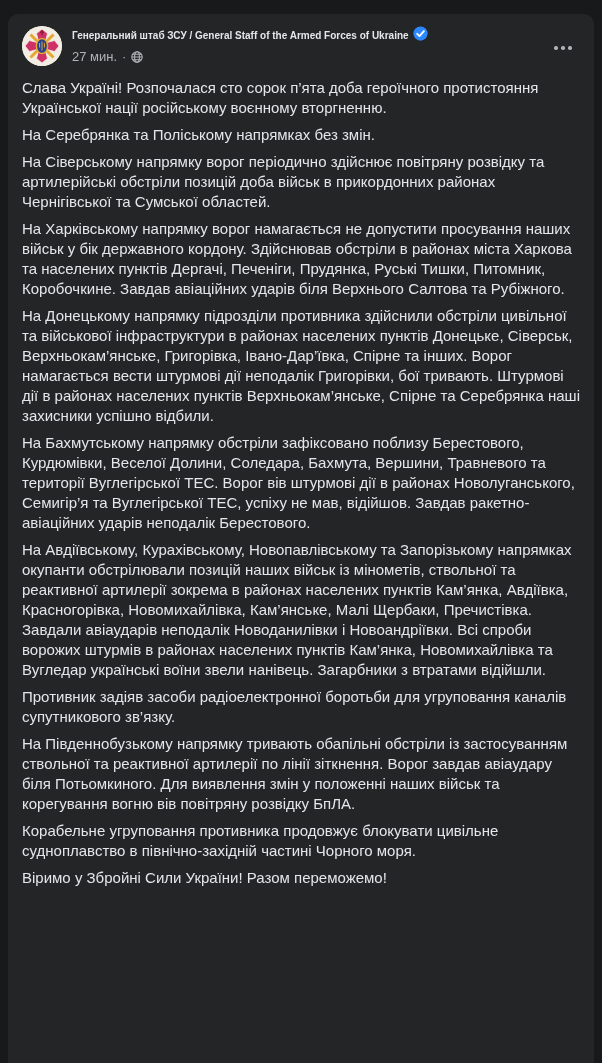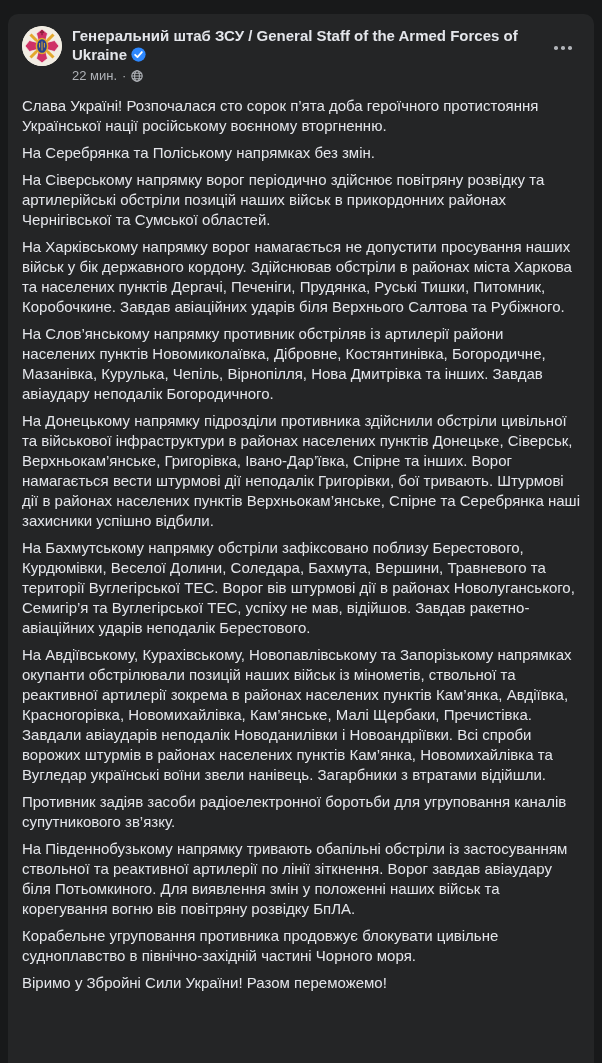--- a/index.html
+++ b/index.html
@@ -26,21 +26,21 @@
     width:40px; height:40px; border-radius:50%;
     flex:0 0 40px;
     overflow:hidden;
     background:#f2ede3;
     cursor:pointer;
   }
   .header-info { margin-left:10px; flex:1; min-width:0; }
   .page-name {
     color:#e4e6eb;
     font-weight:bold;
-    font-size:15px;
+    font-size:10px;
     line-height:19px;
     max-width:466px;
     cursor:pointer;
   }
   .verified-badge {
     display:inline-block;
     width:15px; height:15px;
     vertical-align:-2px;
     margin-left:4px;
   }
@@ -107,21 +107,21 @@
         </svg>
       </span>
     </div>
 
     <div class="header-info">
       <div class="page-name"><span>Генеральний штаб ЗСУ / General Staff of the Armed Forces of Ukraine</span><span class="verified-badge"><svg width="15" height="15" viewBox="0 0 16 16">
             <circle cx="8" cy="8" r="7.6" fill="#2d88ff"></circle>
             <path d="M4.4 8.3 L6.9 10.8 L11.6 5.4" stroke="#ffffff" stroke-width="1.9" fill="none" stroke-linecap="round" stroke-linejoin="round"></path>
           </svg></span></div>
       <div class="meta">
-        <span class="timestamp">22 мин.</span>
+        <span class="timestamp">27 мин.</span>
         <span>·</span>
         <span class="globe">
           <svg width="12" height="12" viewBox="0 0 12 12">
             <circle cx="6" cy="6" r="5.2" fill="none" stroke="#b0b3b8" stroke-width="1.1"></circle>
             <ellipse cx="6" cy="6" rx="2.4" ry="5.2" fill="none" stroke="#b0b3b8" stroke-width="1.1"></ellipse>
             <path d="M0.8 6 H11.2 M1.6 3.2 H10.4 M1.6 8.8 H10.4" stroke="#b0b3b8" stroke-width="1.1" fill="none"></path>
           </svg>
         </span>
       </div>
     </div>
@@ -130,23 +130,22 @@
       <span class="dot"></span>
       <span class="dot"></span>
       <span class="dot"></span>
     </div>
 
   </div>
 
   <div class="post-text">
       <div class="para">Слава Україні! Розпочалася сто сорок п’ята доба героїчного протистояння Української нації російському воєнному вторгненню.</div>
       <div class="para">На Серебрянка та Поліському напрямках без змін.</div>
-      <div class="para">На Сіверському напрямку ворог періодично здійснює повітряну розвідку та артилерійські обстріли позицій наших військ в прикордонних районах Чернігівської та Сумської областей.</div>
+      <div class="para">На Сіверському напрямку ворог періодично здійснює повітряну розвідку та артилерійські обстріли позицій доба військ в прикордонних районах Чернігівської та Сумської областей.</div>
       <div class="para">На Харківському напрямку ворог намагається не допустити просування наших військ у бік державного кордону. Здійснював обстріли в районах міста Харкова та населених пунктів Дергачі, Печеніги, Прудянка, Руські Тишки, Питомник, Коробочкине. Завдав авіаційних ударів біля Верхнього Салтова та Рубіжного.</div>
-      <div class="para">На Слов’янському напрямку противник обстріляв із артилерії райони населених пунктів Новомиколаївка, Дібровне, Костянтинівка, Богородичне, Мазанівка, Курулька, Чепіль, Вірнопілля, Нова Дмитрівка та інших. Завдав авіаудару неподалік Богородичного.</div>
       <div class="para">На Донецькому напрямку підрозділи противника здійснили обстріли цивільної та військової інфраструктури в районах населених пунктів Донецьке, Сіверськ, Верхньокам’янське, Григорівка, Івано-Дар’ївка, Спірне та інших. Ворог намагається вести штурмові дії неподалік Григорівки, бої тривають. Штурмові дії в районах населених пунктів Верхньокам’янське, Спірне та Серебрянка наші захисники успішно відбили.</div>
       <div class="para">На Бахмутському напрямку обстріли зафіксовано поблизу Берестового, Курдюмівки, Веселої Долини, Соледара, Бахмута, Вершини, Травневого та території Вуглегірської ТЕС. Ворог вів штурмові дії в районах Новолуганського, Семигір’я та Вуглегірської ТЕС, успіху не мав, відійшов. Завдав ракетно-авіаційних ударів неподалік Берестового.</div>
       <div class="para">На Авдіївському, Курахівському, Новопавлівському та Запорізькому напрямках окупанти обстрілювали позицій наших військ із мінометів, ствольної та реактивної артилерії зокрема в районах населених пунктів Кам’янка, Авдіївка, Красногорівка, Новомихайлівка, Кам’янське, Малі Щербаки, Пречистівка. Завдали авіаударів неподалік Новоданилівки і Новоандріївки. Всі спроби ворожих штурмів в районах населених пунктів Кам’янка, Новомихайлівка та Вугледар українські воїни звели нанівець. Загарбники з втратами відійшли.</div>
       <div class="para">Противник задіяв засоби радіоелектронної боротьби для угруповання каналів супутникового зв’язку.</div>
       <div class="para">На Південнобузькому напрямку тривають обапільні обстріли із застосуванням ствольної та реактивної артилерії по лінії зіткнення. Ворог завдав авіаудару біля Потьомкиного. Для виявлення змін у положенні наших військ та корегування вогню вів повітряну розвідку БпЛА.</div>
       <div class="para">Корабельне угруповання противника продовжує блокувати цивільне судноплавство в північно-західній частині Чорного моря.</div>
       <div class="para">Віримо у Збройні Сили України! Разом переможемо!</div>
     </div>
 
 </div>

